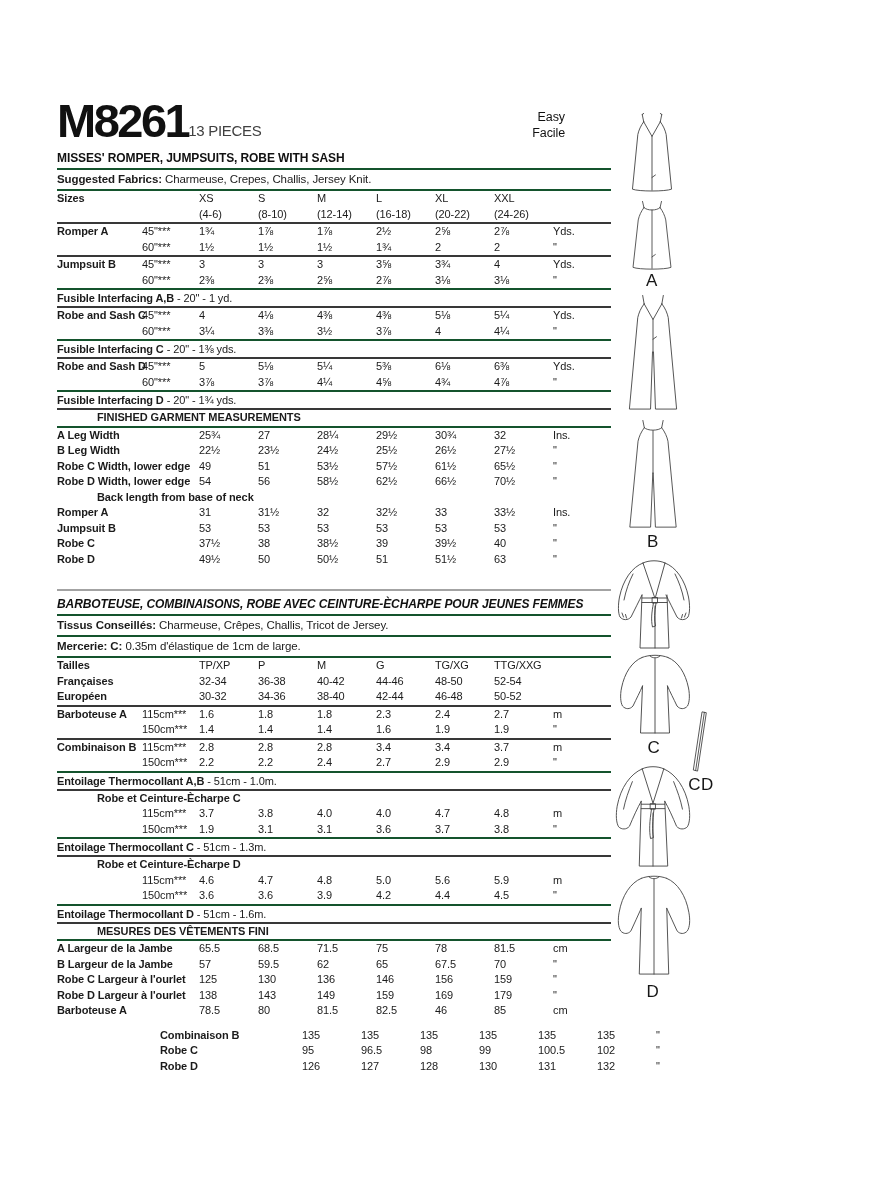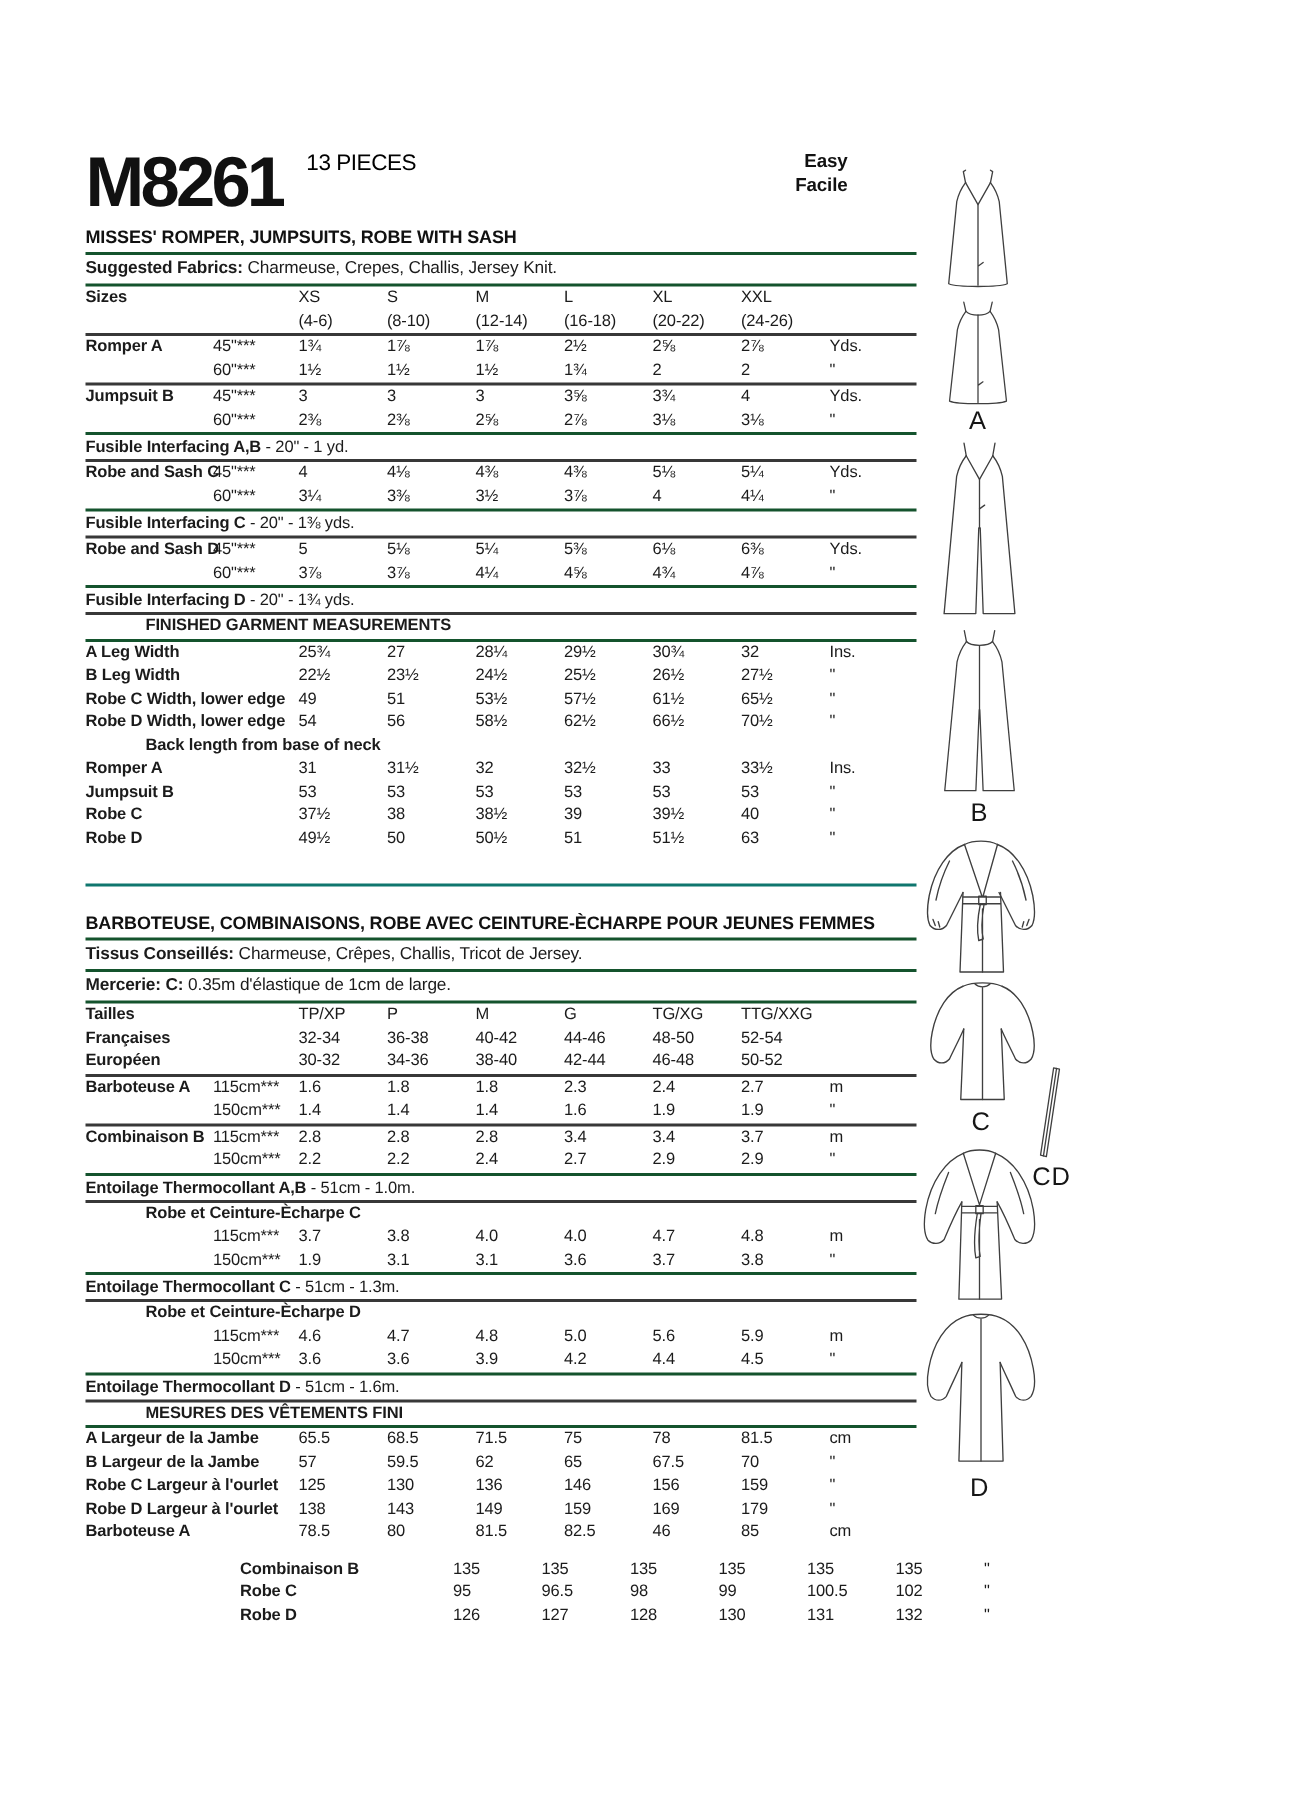--- a/index.html
+++ b/index.html
@@ -1,27 +1,27 @@
 <!DOCTYPE html>
 <html><head>
 <meta charset="utf-8">
 <style>
   html,body{margin:0;padding:0;background:#f2f2f2;}
   .page{position:relative;width:873px;height:1200px;background:#ffffff;overflow:hidden;
         font-family:"Liberation Sans","DejaVu Sans",sans-serif;color:#1b1b1b;letter-spacing:-0.1px;}
   .left-col{position:absolute;left:57px;top:100px;width:554px;}
   
-  .masthead{display:flex;padding:0 46px 7px 0;}
+  .masthead{display:flex;align-items:flex-end;padding:0 46px 7px 0;}
   .pattern-number{font-size:47px;font-weight:bold;letter-spacing:-2.5px;line-height:0.88;color:#111;}
-  .pieces{font-size:15px;margin-left:16px;padding-bottom:2px;color:#000000;letter-spacing:-0.3px;}
-  .difficulty{margin-left:auto;text-align:right;font-size:12.5px;font-weight:bold;line-height:1.25;color:#111;}
+  .pieces{font-size:15px;margin-left:0;padding-bottom:2px;color:#404040;letter-spacing:-0.3px;}
+  .difficulty{margin-left:auto;text-align:right;font-size:12.5px;font-weight:normal;line-height:1.25;color:#111;}
   
   .block-title{font-size:12px;font-weight:bold;height:20px;line-height:20px;white-space:nowrap;color:#111;}
   .fr-block{margin-top:22px;}
-  .fr-title{border-top:2px solid #0f766e;padding-top:14px;}
+  .fr-title{border-top:2px solid #a3a3a3;padding-top:3px;font-style:italic;}
   
   .trow{display:flex;align-items:baseline;height:15.5px;line-height:15.5px;font-size:11px;white-space:nowrap;}
   .t-meta,.t-note,.t-section{display:block;}
   .t-meta{height:19px;line-height:19px;font-size:11.5px;}
   .t-note{height:16px;line-height:16px;}
   .t-section{font-weight:bold;padding-left:40px;}
   .sep1{border-top:2px solid #14532d;}
   .sep2{border-top:2px solid #383838;}
   .c-label{width:85px;flex:0 0 auto;font-weight:bold;overflow:visible;}
   .c-label.wide{width:142px;}

